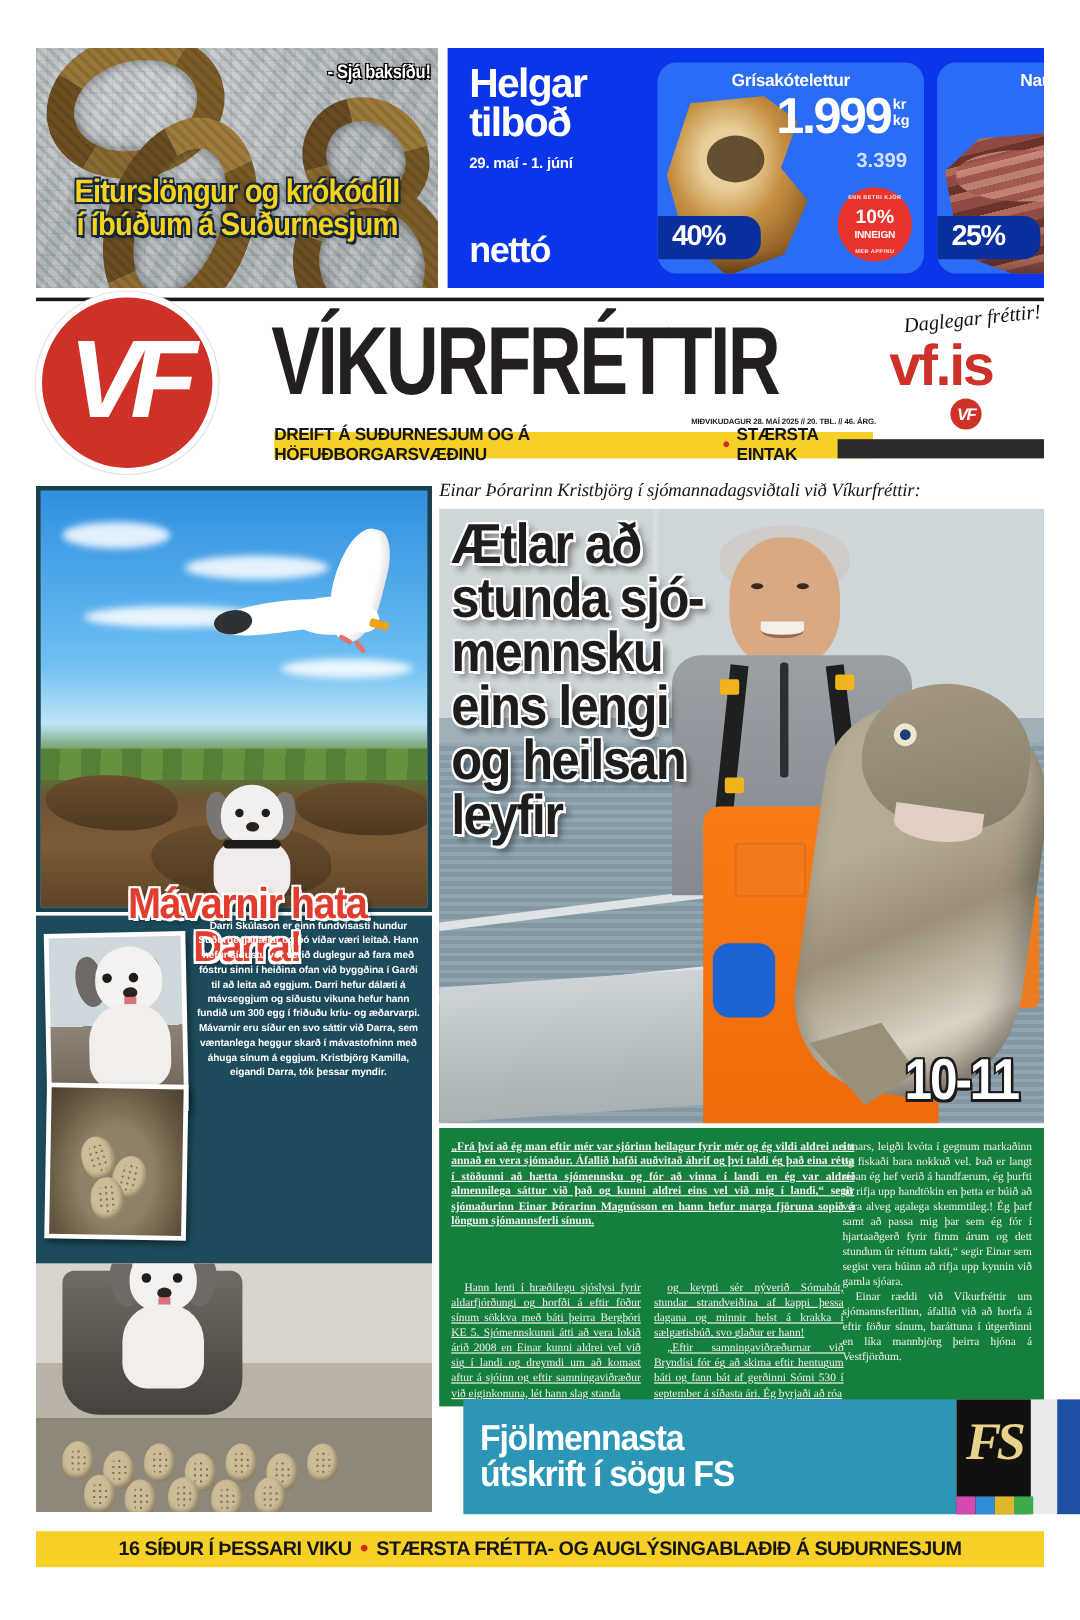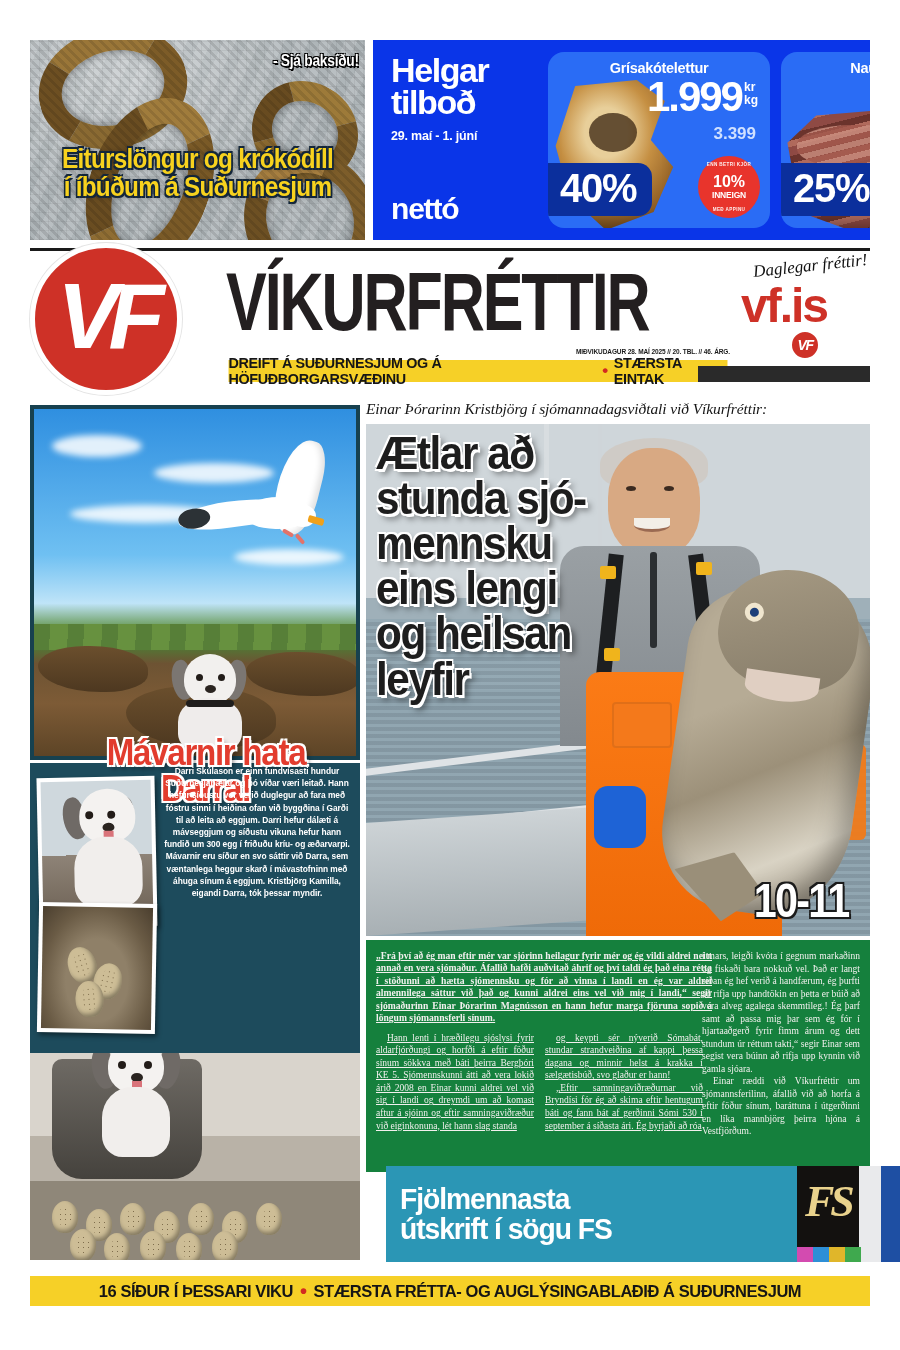--- a/index.html
+++ b/index.html
@@ -70,22 +70,22 @@
   .netto-logo { position: absolute; left: 18px; bottom: 14px; font-size: 30px; font-weight: 800; color: #fff; letter-spacing: -1.2px; }
 
   .prod { position: absolute; top: 12px; width: 222px; height: 176px; background: #2a6cf5; border-radius: 16px; overflow: hidden; }
   .prod.p1 { left: 175px; }
   .prod.p2 { left: 408px; }
   .prod-name { position: absolute; top: 8px; left: 0; right: 0; text-align: center; color: #fff; font-size: 14.5px; font-weight: 800; letter-spacing: -0.3px; }
   .prod-price { position: absolute; top: 26px; right: 12px; display: flex; align-items: flex-start; color: #fff; }
   .prod-price .num { font-size: 42px; font-weight: 900; letter-spacing: -2px; line-height: .9; }
   .prod-price .unit { font-size: 12px; font-weight: 800; line-height: 1.05; margin-left: 2px; margin-top: 3px; }
   .prod-old { position: absolute; top: 72px; right: 14px; color: #cfe0ff; font-size: 17px; font-weight: 700; }
-  .prod-pct { position: absolute; left: 0; bottom: 12px; background: #0b2f9c; color: #fff; font-size: 40px; font-weight: 900;
-              padding: 3px 16px 5px 12px; border-radius: 0 14px 14px 0; letter-spacing: -1.3px; }
+  .prod-pct { position: absolute; left: 0; bottom: 12px; background: #0b2f9c; color: #fff; font-size: 24px; font-weight: 900;
+              padding: 3px 30px 5px 12px; border-radius: 0 14px 14px 0; letter-spacing: -1.3px; }
   .badge10 { position: absolute; right: 10px; bottom: 10px; width: 62px; height: 62px; border-radius: 50%;
              background: #e8342c; color: #fff; display: flex; flex-direction: column; align-items: center; justify-content: center; }
   .badge10 .b1 { font-size: 16px; font-weight: 900; line-height: 1; }
   .badge10 .b2 { font-size: 8.5px; font-weight: 900; letter-spacing: -0.2px; }
   .badge10 .bt, .badge10 .bb { position:absolute; font-size:4.6px; font-weight:800; letter-spacing:.4px; opacity:.92;}
   .badge10 .bt { top: 6px; }
   .badge10 .bb { bottom: 6px; }
   .meat { position: absolute; }
   .meat1 { left: 2px; top: 28px; width: 140px; height: 150px;
     background: radial-gradient(ellipse at 40% 35%, #e8cf9a 0 18%, #c58f42 40%, #8c5a22 70%, #5d3812 100%);
@@ -310,21 +310,21 @@
     transform: scaleX(0.86);
   }
 
   .storyblock {
     position: relative; width: 504px; margin-top: 4px; background: #15803d; color: #f2f0ee;
     padding: 10px 10px 10px 10px; height: 232px; overflow: hidden; text-decoration: underline;
   }
   .lead { font-family: "Liberation Serif", serif; font-weight: 700; font-size: 9.6px; line-height: 1.3; text-align: justify; }
   .cols3 { display: flex; gap: 11px; margin-top: 7px; }
   .cols3 .c { width: 158px; font-family: "Liberation Serif", serif; font-size: 9.5px; line-height: 1.32; text-align: justify; }
-  .cols3 .c p { text-indent: 11px; }
+  .cols3 .c p { text-indent: 11px; margin-top: 36px; }
   .cols3 .c p + p { margin-top: 0; }
   .rcol { position: absolute; right: 10px; top: 10px; width: 158px;
           font-family: "Liberation Serif", serif; font-size: 9.5px; line-height: 1.32; text-align: justify; }
   .rcol p { text-indent: 11px; }
 
   
   .fs { position: absolute; left: 386px; top: 1166px; width: 607px; height: 96px; display: flex; overflow: hidden; }
   .fs-left { flex: 1; background: #2b96b5; display: flex; align-items: center; padding-left: 14px; }
   .fs-title { color: #fff; font-weight: 900; font-size: 30px; line-height: 1.0; letter-spacing: -1.1px; transform: scaleX(0.94); transform-origin:left center;}
   .fs-title span { display: block; }

